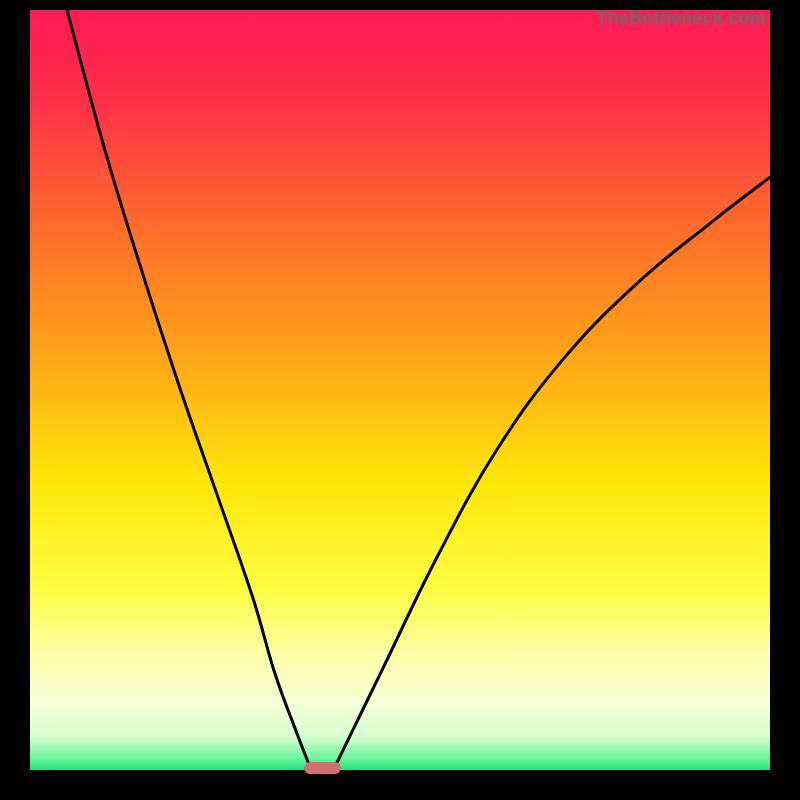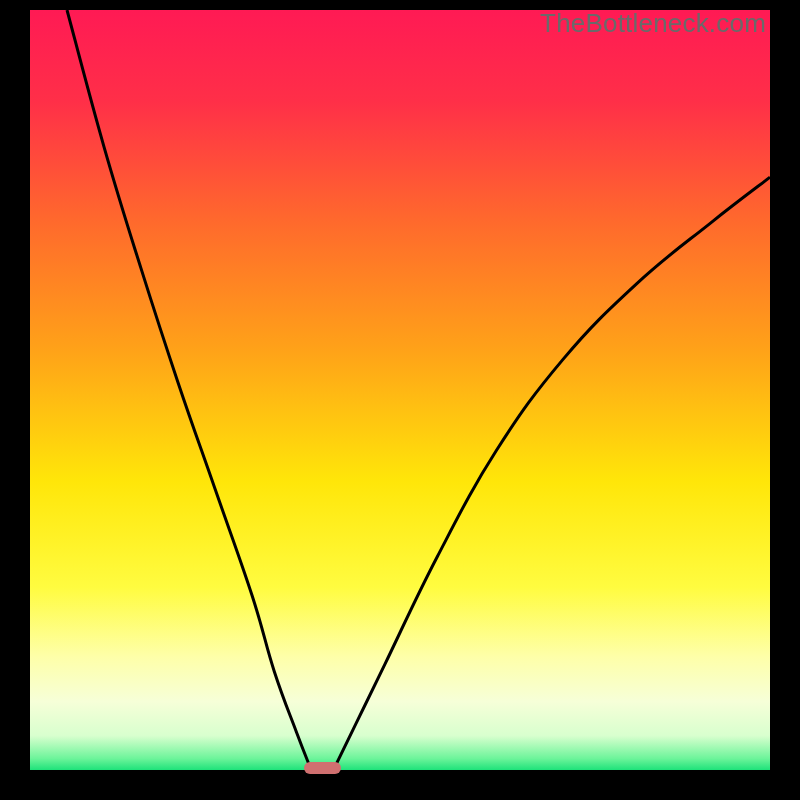--- a/index.html
+++ b/index.html
@@ -28,22 +28,22 @@
     top: 0;
     left: 0;
     width: 100%;
     height: 100%;
   }
   .watermark {
     position: absolute;
     top: 8px;
     right: 34px;
     color: #6a6a6a;
-    font-size: 26px;
-    font-weight: 400;
+    font-size: 18px;
+    font-weight: 700;
     letter-spacing: 0.2px;
     z-index: 10;
   }
   .marker {
     position: absolute;
     background: #d86a6a;
     border-radius: 6px;
     z-index: 5;
   }
 </style>

